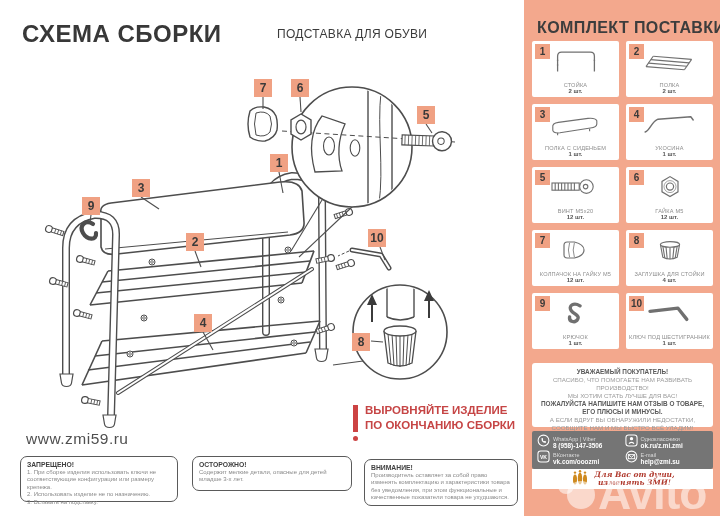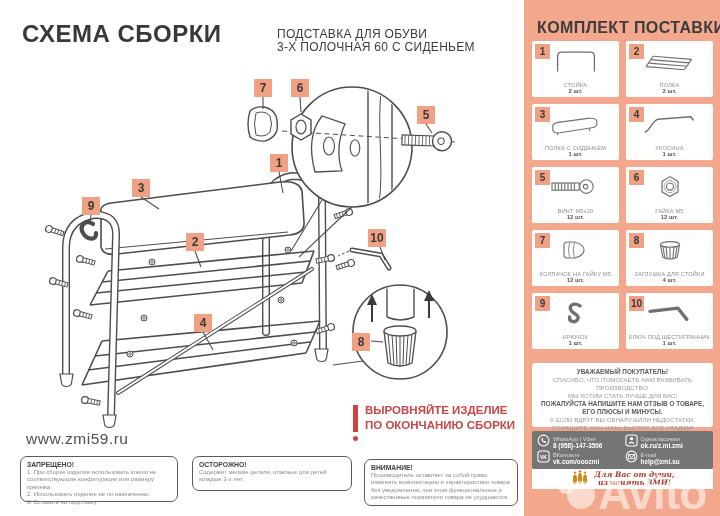--- a/index.html
+++ b/index.html
@@ -62,21 +62,20 @@
   
   .watermark{left:548px;top:468px;display:flex;align-items:center;z-index:6;pointer-events:none;}
   .watermark .wm-text{font-size:46px;font-weight:bold;letter-spacing:-1px;color:rgba(255,255,255,.55);line-height:46px;}
 </style>
 </head>
 <body>
 
 <div class="abs title">СХЕМА СБОРКИ</div>
 <div class="abs subtitle">
   <div>ПОДСТАВКА ДЛЯ ОБУВИ</div>
-  <div>3-Х ПОЛОЧНАЯ 60 С СИДЕНЬЕМ</div>
 </div>
 
 <svg id="diagram-svg" class="abs" viewBox="0 0 524 516" xmlns="http://www.w3.org/2000/svg">
   <defs>
     <g id="screw">
       <circle cx="0" cy="0" r="3.4" fill="#fff" stroke="#4d4d4d" stroke-width="1.2"></circle>
       <rect x="3" y="-2.2" width="12" height="4.4" fill="#fff" stroke="#4d4d4d" stroke-width="1"></rect>
       <line x1="6.5" y1="-2.2" x2="6.5" y2="2.2" stroke="#4d4d4d" stroke-width=".8"></line>
       <line x1="9.5" y1="-2.2" x2="9.5" y2="2.2" stroke="#4d4d4d" stroke-width=".8"></line>
       <line x1="12.5" y1="-2.2" x2="12.5" y2="2.2" stroke="#4d4d4d" stroke-width=".8"></line>

